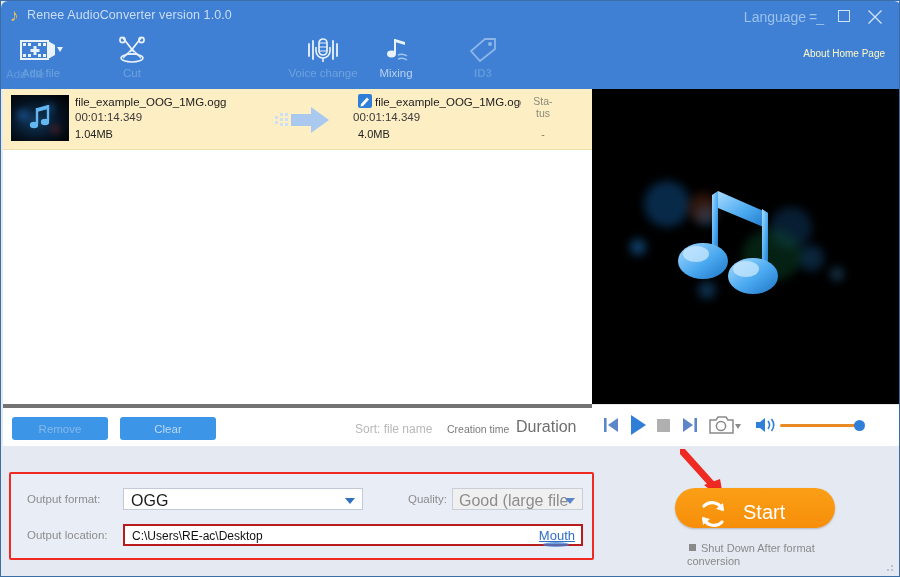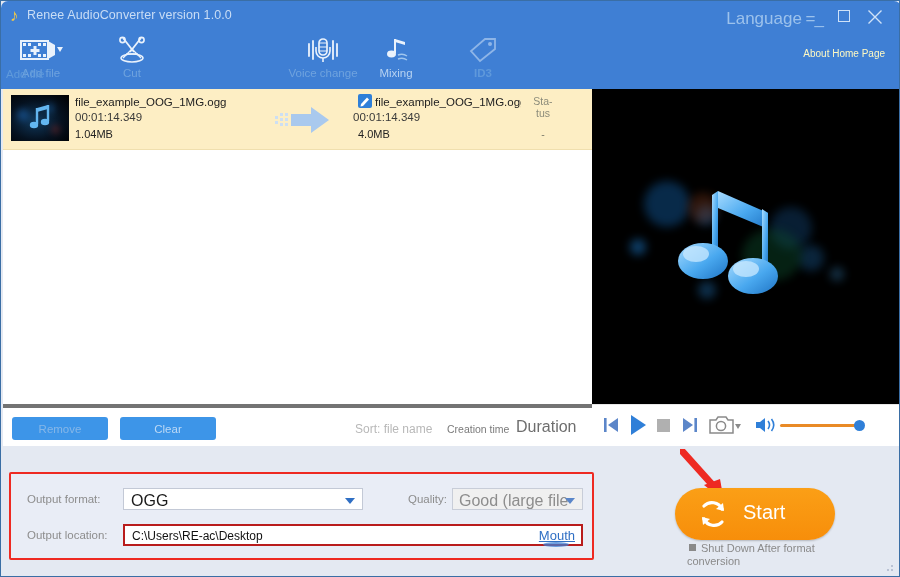--- a/index.html
+++ b/index.html
@@ -29,21 +29,21 @@
   .app-note-icon {
     position: absolute; left: 9px; top: 6px;
     width: 16px; height: 18px; color: #f5c842; font-size: 17px; line-height: 17px;
   }
   .app-title {
     position: absolute; left: 26px; top: 7px;
     font-size: 12.5px; color: #c9ddf5; letter-spacing: .1px; white-space: nowrap;
   }
   .lang {
     position: absolute; right: 78px; top: 8px;
-    font-size: 17px; color: #9cc2ec; white-space: nowrap;
+    font-size: 14px; color: #9cc2ec; white-space: nowrap;
   }
   .lang .eq { letter-spacing: -1px; }
   .win-btn {
     position: absolute; top: 6px; width: 20px; height: 18px;
     color: #cfe2f8;
   }
   .win-max { right: 46px; }
   .win-close { right: 16px; }
   .win-max .box {
     position: absolute; left: 3px; top: 3px; width: 12px; height: 12px;
@@ -218,21 +218,21 @@
     position: absolute; right: 6px; top: 2px; font-size: 13px; color: #2f6fc4;
     text-decoration: underline; cursor: pointer;
   }
   .mouth-smudge {
     position: absolute; right: 12px; top: 16px; width: 26px; height: 5px;
     background: #3f7fd4; border-radius: 50%; opacity: .75;
   }
 
   
   .startbtn {
-    position: absolute; left: 674px; top: 487px; width: 160px; height: 52px;
+    position: absolute; left: 674px; top: 487px; width: 160px; height: 40px;
     background: linear-gradient(#fb9f16, #f78e0a);
     border-radius: 26px; cursor: pointer;
     box-shadow: 0 1px 2px rgba(0,0,0,.22);
   }
   .startbtn .rl { position: absolute; left: 24px; top: 12px; }
   .startbtn .st {
     position: absolute; left: 68px; top: 13px; font-size: 20px; color: #fff;
   }
   .shutdown {
     position: absolute; left: 688px; top: 541px; width: 190px;

